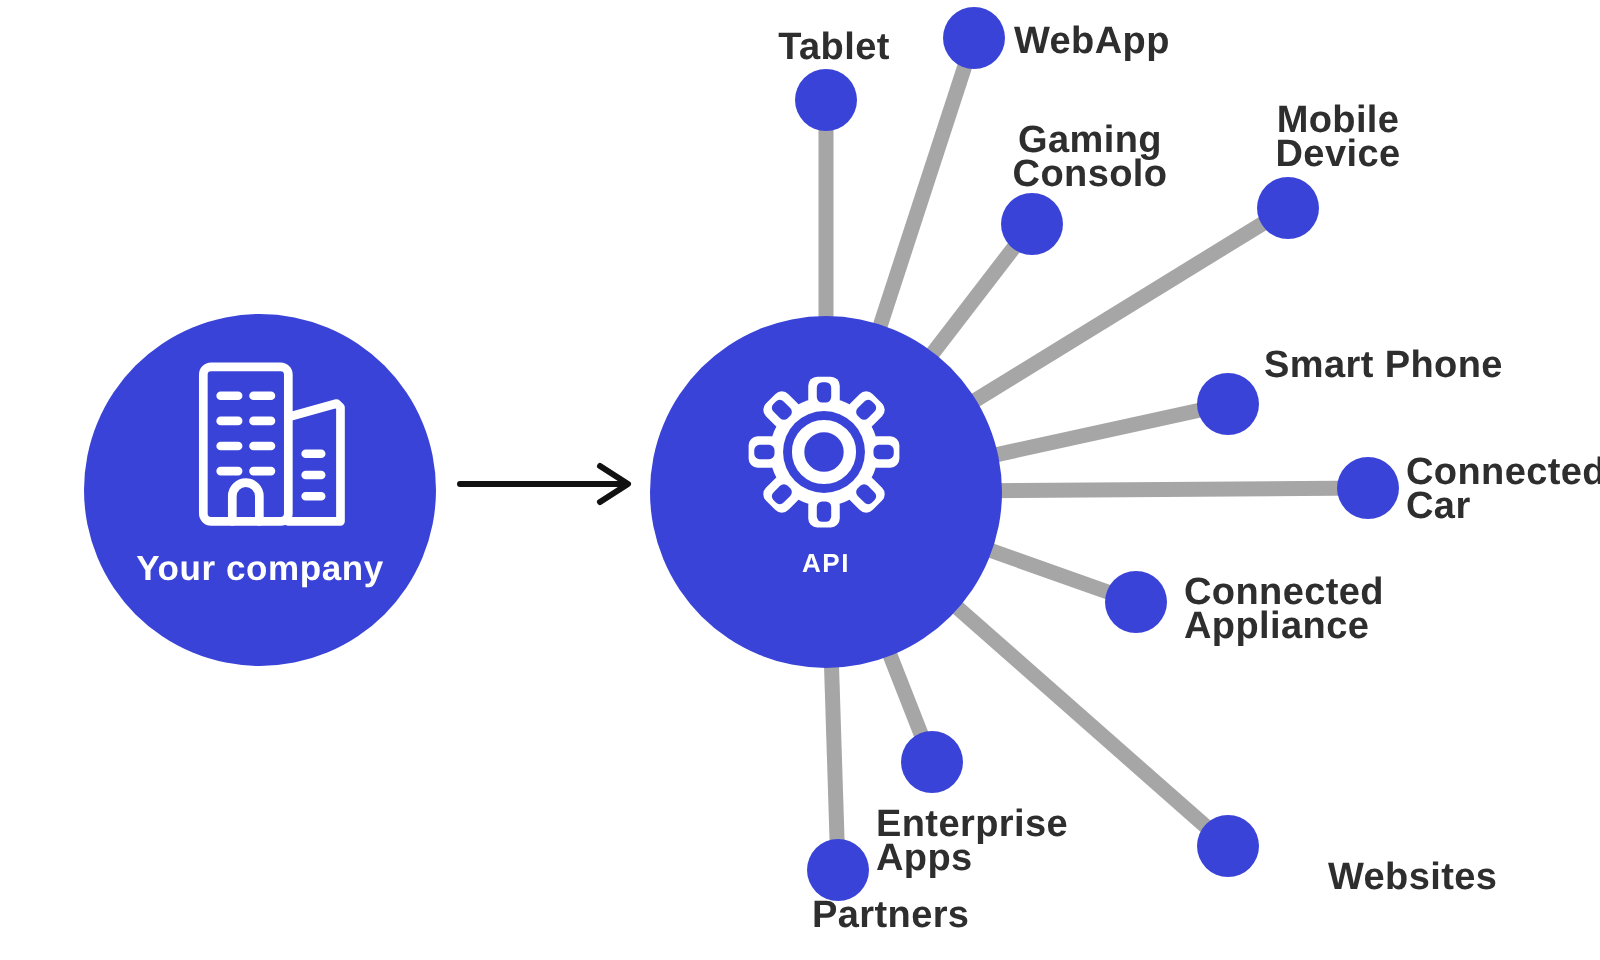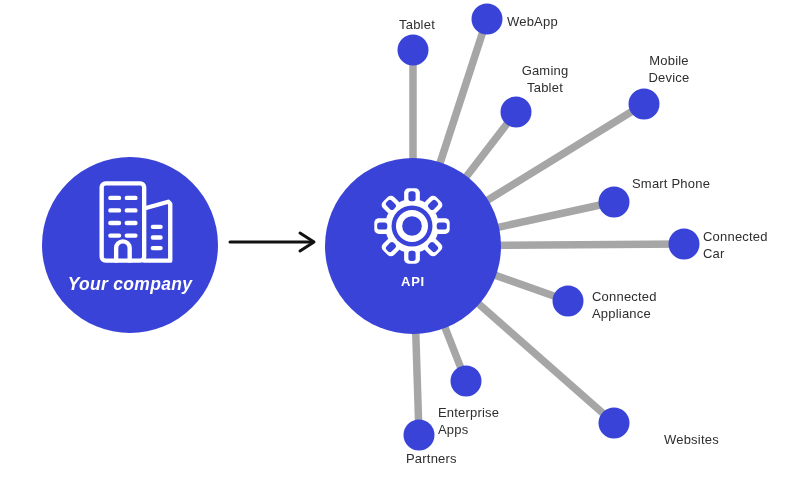--- a/index.html
+++ b/index.html
@@ -28,39 +28,40 @@
   .hub .hub-label {
     position: absolute;
     width: 100%;
     text-align: center;
     color: #ffffff;
     font-weight: bold;
     letter-spacing: 0.3px;
   }
   #company-hub { left: 42px; top: 157px; }
   #company-hub .hub-icon { left: 50px; top: 23px; }
-  #company-hub .hub-label { top: 117px; font-size: 17.5px; font-style: italic; }
+  #company-hub .hub-label { top: 117px; font-size: 17.5px; }
   #api-hub { left: 325px; top: 158px; }
   #api-hub .hub-icon { left: 42px; top: 23px; }
   #api-hub .hub-label { top: 116px; font-size: 13px; letter-spacing: 0.8px; }
 
   .dot {
     position: absolute;
     width: 31px; height: 31px;
     border-radius: 50%;
     background: var(--accent, #3a43d8);
     transform: translate(-50%, -50%);
   }
   .node-label {
     position: absolute;
-    font-size: 13px;
+    font-size: 19px;
     line-height: 17px;
     color: var(--label, #2e2e2e);
     white-space: pre-line;
     letter-spacing: 0.2px;
+    font-weight: bold;
   }
   .node-label.center { text-align: center; transform: translate(-50%, -50%); }
   .node-label.left   { text-align: left;   transform: translate(0, -50%); }
 
   .arrow-wrap { position: absolute; left: 227px; top: 230px; }
 </style>
 </head>
 <body>
 
 <div class="stage">
@@ -123,21 +124,21 @@
     <polyline points="73,3 87,12 73,21"></polyline>
   </svg>
 
   <div id="nodes-layer">
       <div class="dot" style="left: 413px; top: 50px;"></div>
       <div class="node-label center" style="left: 417px; top: 24px;">Tablet</div>
       <div class="dot" style="left: 487px; top: 19px;"></div>
       <div class="node-label left" style="left: 507px; top: 21px;">WebApp</div>
       <div class="dot" style="left: 516px; top: 112px;"></div>
       <div class="node-label center" style="left: 545px; top: 79px;">Gaming
-Tablet</div>
+Consolo</div>
       <div class="dot" style="left: 644px; top: 104px;"></div>
       <div class="node-label center" style="left: 669px; top: 69px;">Mobile
 Device</div>
       <div class="dot" style="left: 614px; top: 202px;"></div>
       <div class="node-label left" style="left: 632px; top: 183px;">Smart Phone</div>
       <div class="dot" style="left: 684px; top: 244px;"></div>
       <div class="node-label left" style="left: 703px; top: 245px;">Connected
 Car</div>
       <div class="dot" style="left: 568px; top: 301px;"></div>
       <div class="node-label left" style="left: 592px; top: 305px;">Connected

